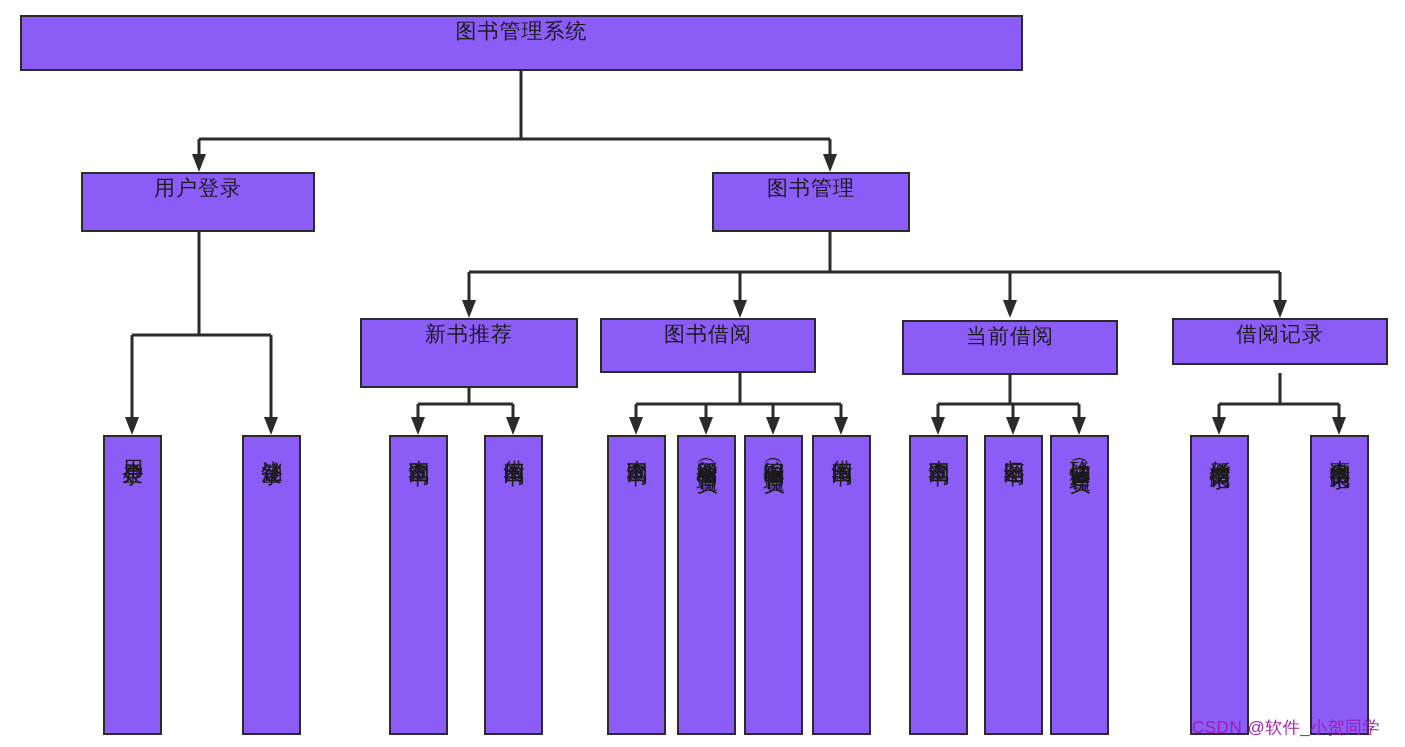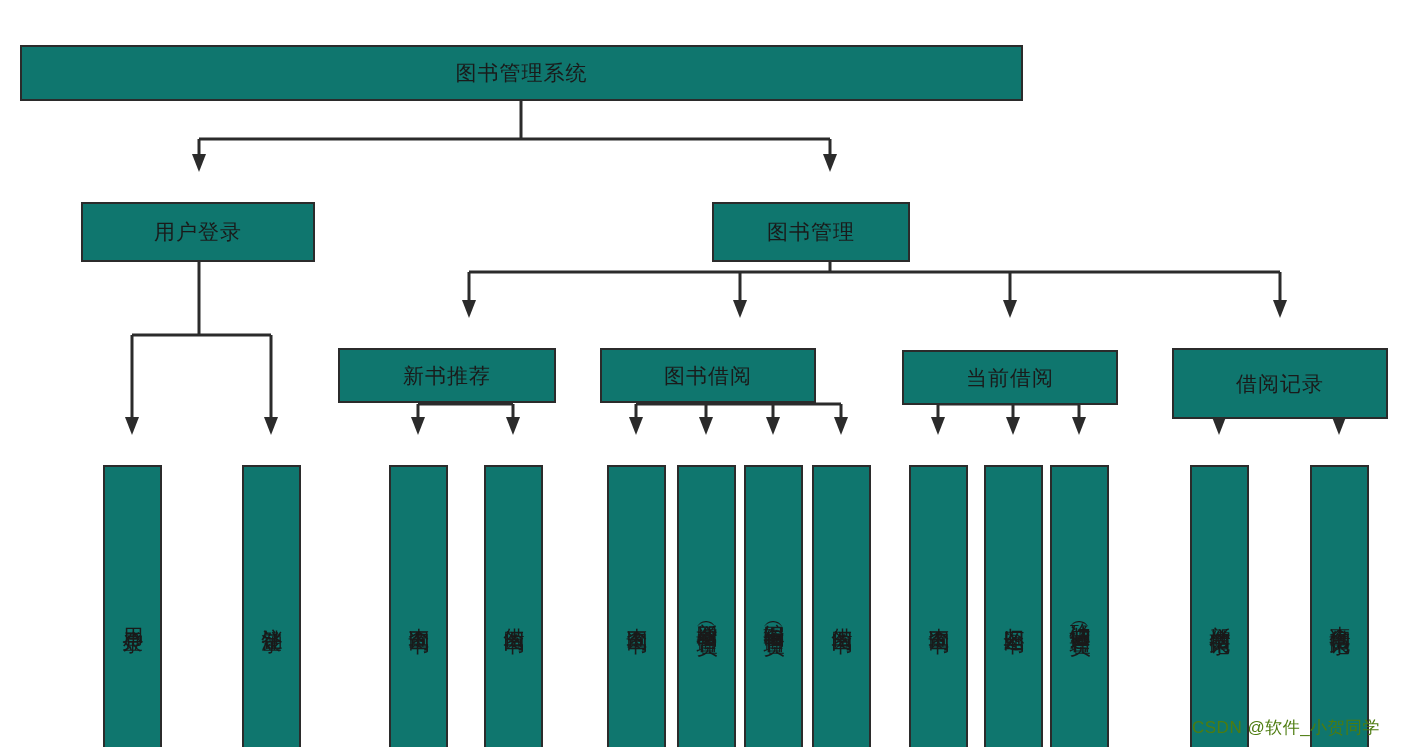--- a/index.html
+++ b/index.html
@@ -21,47 +21,46 @@
     position: absolute;
     left: 0;
     top: 0;
     width: 1405px;
     height: 747px;
   }
   .node {
     position: absolute;
     box-sizing: border-box;
     border: 2px solid #2b2b2b;
-    background: #0f766e;
+    background: #8b5cf6;
     display: flex;
-    align-items: center;
+    align-items: flex-start;
     justify-content: center;
     color: #1a1a1a;
-    margin-top: 30px;
   }
   .node.h {
     font-size: 21px;
     letter-spacing: 1px;
   }
   .node.leaf {
     padding: 6px 0;
   }
   .leaf .vtext {
     writing-mode: vertical-rl;
     text-orientation: upright;
     font-size: 21px;
     line-height: 1.18;
     letter-spacing: 2px;
     white-space: nowrap;
     color: #1a1a1a;
   }
   .watermark {
     position: absolute;
     font-size: 17px;
-    color: #4d7c0f;
+    color: #a21caf;
     white-space: nowrap;
     letter-spacing: 0.5px;
   }
 </style>
 </head>
 <body>
 
 <div id="canvas">
 
   <svg id="wires" viewBox="0 0 1405 747" xmlns="http://www.w3.org/2000/svg">
@@ -122,30 +121,30 @@
   <div id="nodes">
       <div class="node h" style="left: 20px; top: 15px; width: 1003px; height: 56px;">
         <span>图书管理系统</span>
       </div>
       <div class="node h" style="left: 81px; top: 172px; width: 234px; height: 60px;">
         <span>用户登录</span>
       </div>
       <div class="node h" style="left: 712px; top: 172px; width: 198px; height: 60px;">
         <span>图书管理</span>
       </div>
-      <div class="node h" style="left: 338px; top: 318px; width: 218px; height: 55px;">
+      <div class="node h" style="left: 360px; top: 318px; width: 218px; height: 70px;">
         <span>新书推荐</span>
       </div>
       <div class="node h" style="left: 600px; top: 318px; width: 216px; height: 55px;">
         <span>图书借阅</span>
       </div>
       <div class="node h" style="left: 902px; top: 320px; width: 216px; height: 55px;">
         <span>当前借阅</span>
       </div>
-      <div class="node h" style="left: 1172px; top: 318px; width: 216px; height: 71px;">
+      <div class="node h" style="left: 1172px; top: 318px; width: 216px; height: 47px;">
         <span>借阅记录</span>
       </div>
       <div class="node leaf" style="left: 103px; top: 435px; width: 59px; height: 300px;">
         <span class="vtext">用户登录</span>
       </div>
       <div class="node leaf" style="left: 242px; top: 435px; width: 59px; height: 300px;">
         <span class="vtext">注销登录</span>
       </div>
       <div class="node leaf" style="left: 389px; top: 435px; width: 59px; height: 300px;">
         <span class="vtext">查询图书</span>

